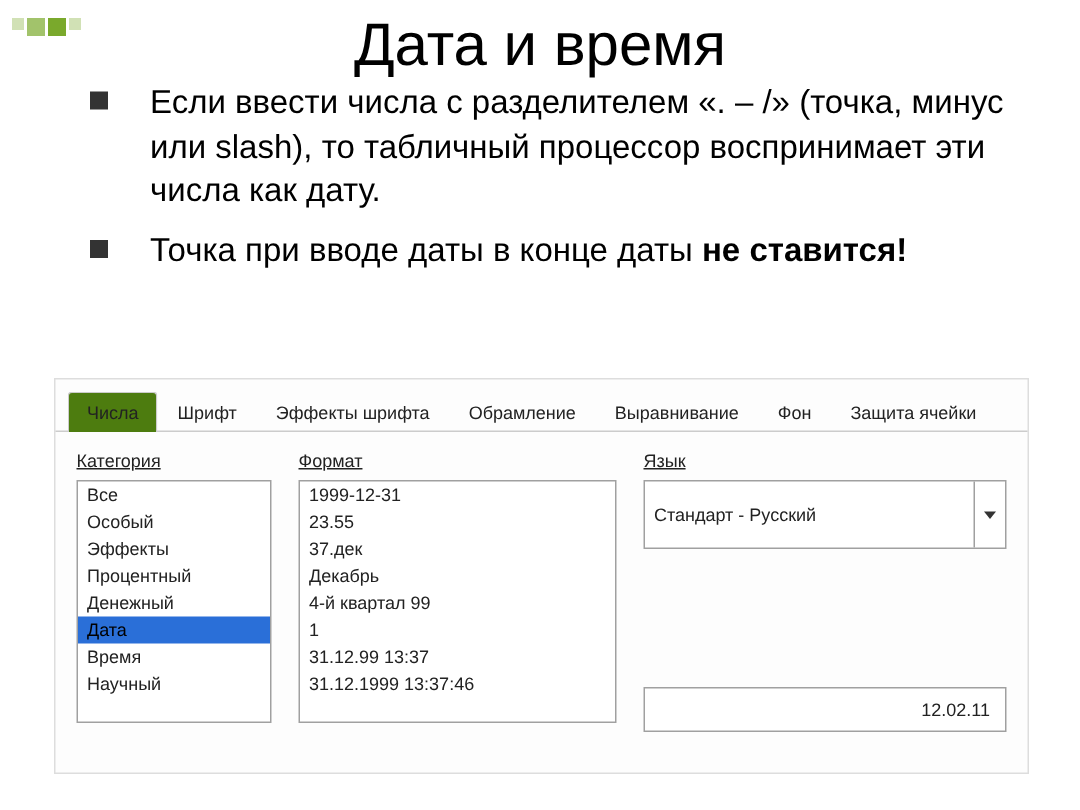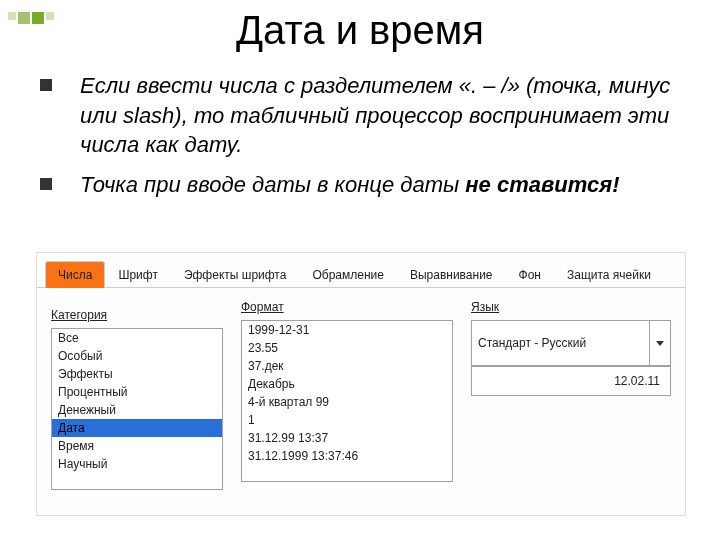--- a/index.html
+++ b/index.html
@@ -30,25 +30,24 @@
     height: 12px;
     background: #7aa92c;
   }
   .deco .sq.dim { opacity: 0.35; }
   .deco .sq.med { opacity: 0.7; }
   .deco .small { width: 8px; height: 8px; }
   .title {
     text-align: center;
     font-size: 40px;
     font-weight: 400;
-    margin: 8px 0 18px 0;
+    margin: 8px 0 0 0;
   }
   .body {
-    padding: 0 48px 0 40px;
-    font-style: italic;
+    padding: 0 48px 0 60px;
   }
   .bullet-item {
     display: flex;
     margin-bottom: 10px;
   }
   .bullet {
     width: 12px;
     height: 12px;
     background: #333;
     margin-top: 8px;
@@ -83,31 +82,31 @@
   .tab {
     padding: 6px 12px 6px 12px;
     border: 1px solid transparent;
     border-bottom: none;
     margin-bottom: -1px;
     background: transparent;
   }
   .tab.active {
     border-color: #ccc;
     border-radius: 3px 3px 0 0;
-    background: #f97316;
+    background: #4d7c0f;
   }
   .dialog-body {
     display: flex;
     padding: 12px 14px 0 14px;
     gap: 18px;
     height: 210px;
     box-sizing: border-box;
   }
   .col { display: flex; flex-direction: column; }
-  .col-category { width: 172px; justify-content: center; }
+  .col-category { width: 130px; }
   .col-format   { width: 212px; }
   .col-lang     { flex: 1; }
   .col-label2 {
     font-size: 12px;
     margin-bottom: 6px;
   }
   .sep { text-decoration: underline; }
   .listbox {
     border: 1px solid #a0a0a0;
     background: #fff;
@@ -138,20 +137,21 @@
     border-left: 1px solid #a0a0a0;
     display: flex; align-items: center; justify-content: center;
   }
   .combo .arrow::after {
     content: "";
     border-left: 4px solid transparent;
     border-right: 4px solid transparent;
     border-top: 5px solid #333;
   }
   .preview {
+    margin-top: 92px;
     border: 1px solid #a0a0a0;
     background: #fff;
     height: 28px;
     display: flex;
     align-items: center;
     justify-content: flex-end;
     padding: 0 10px;
   }
 </style>
 </head>

